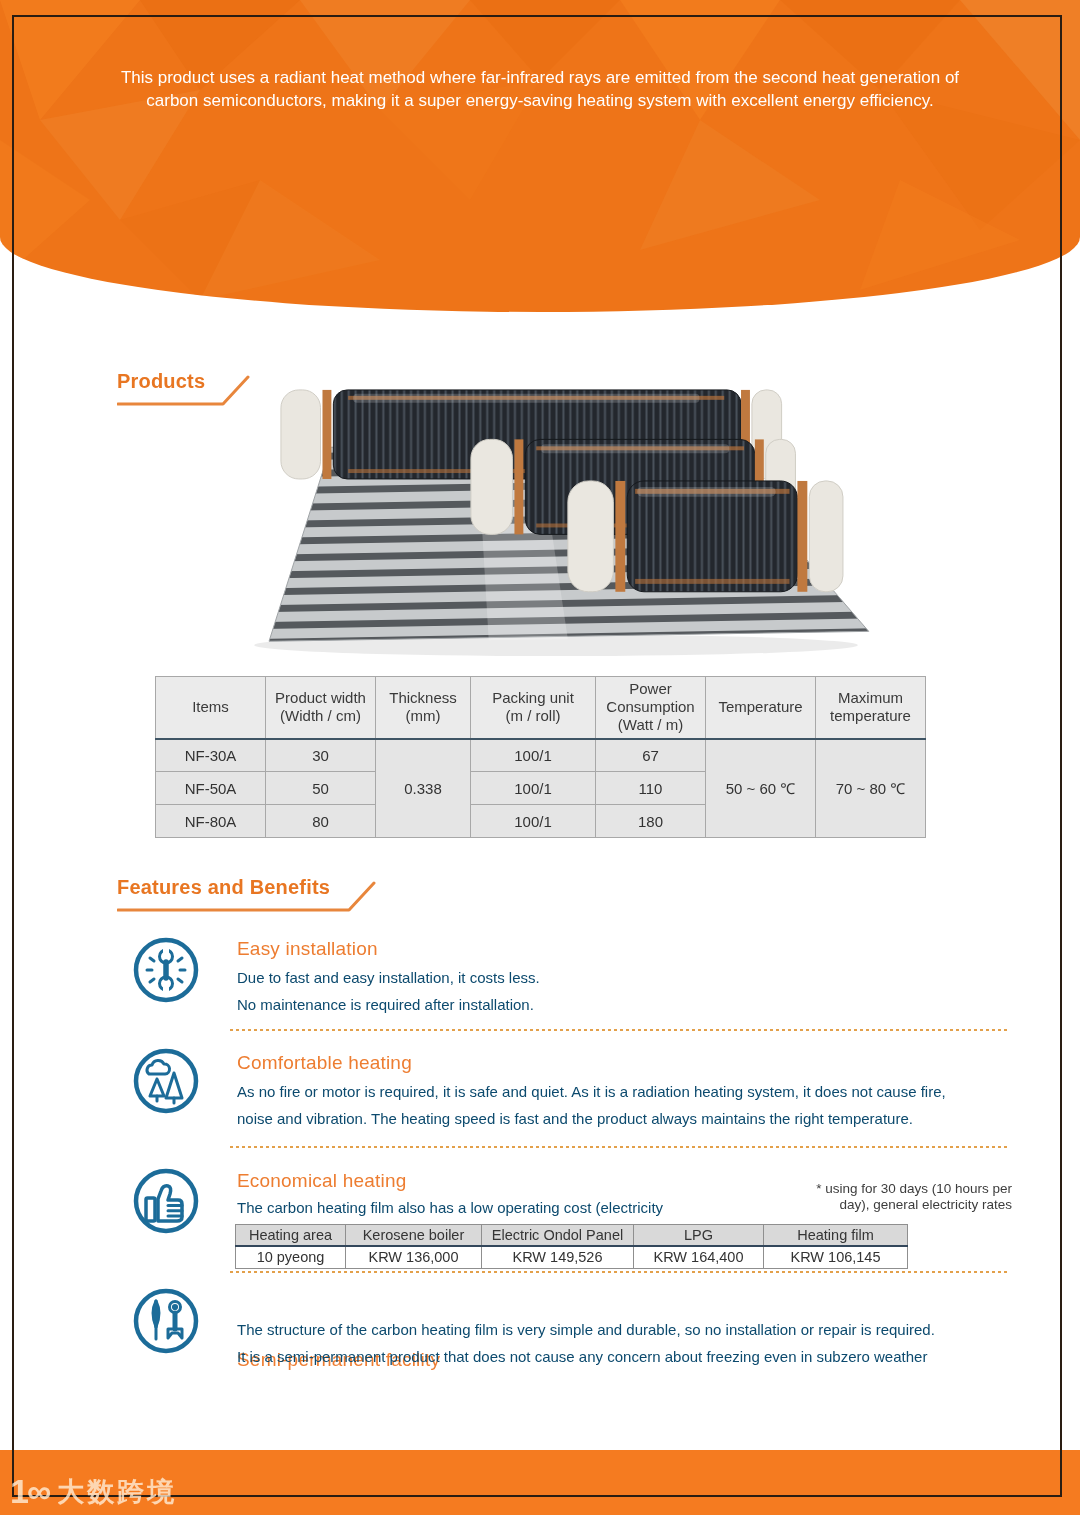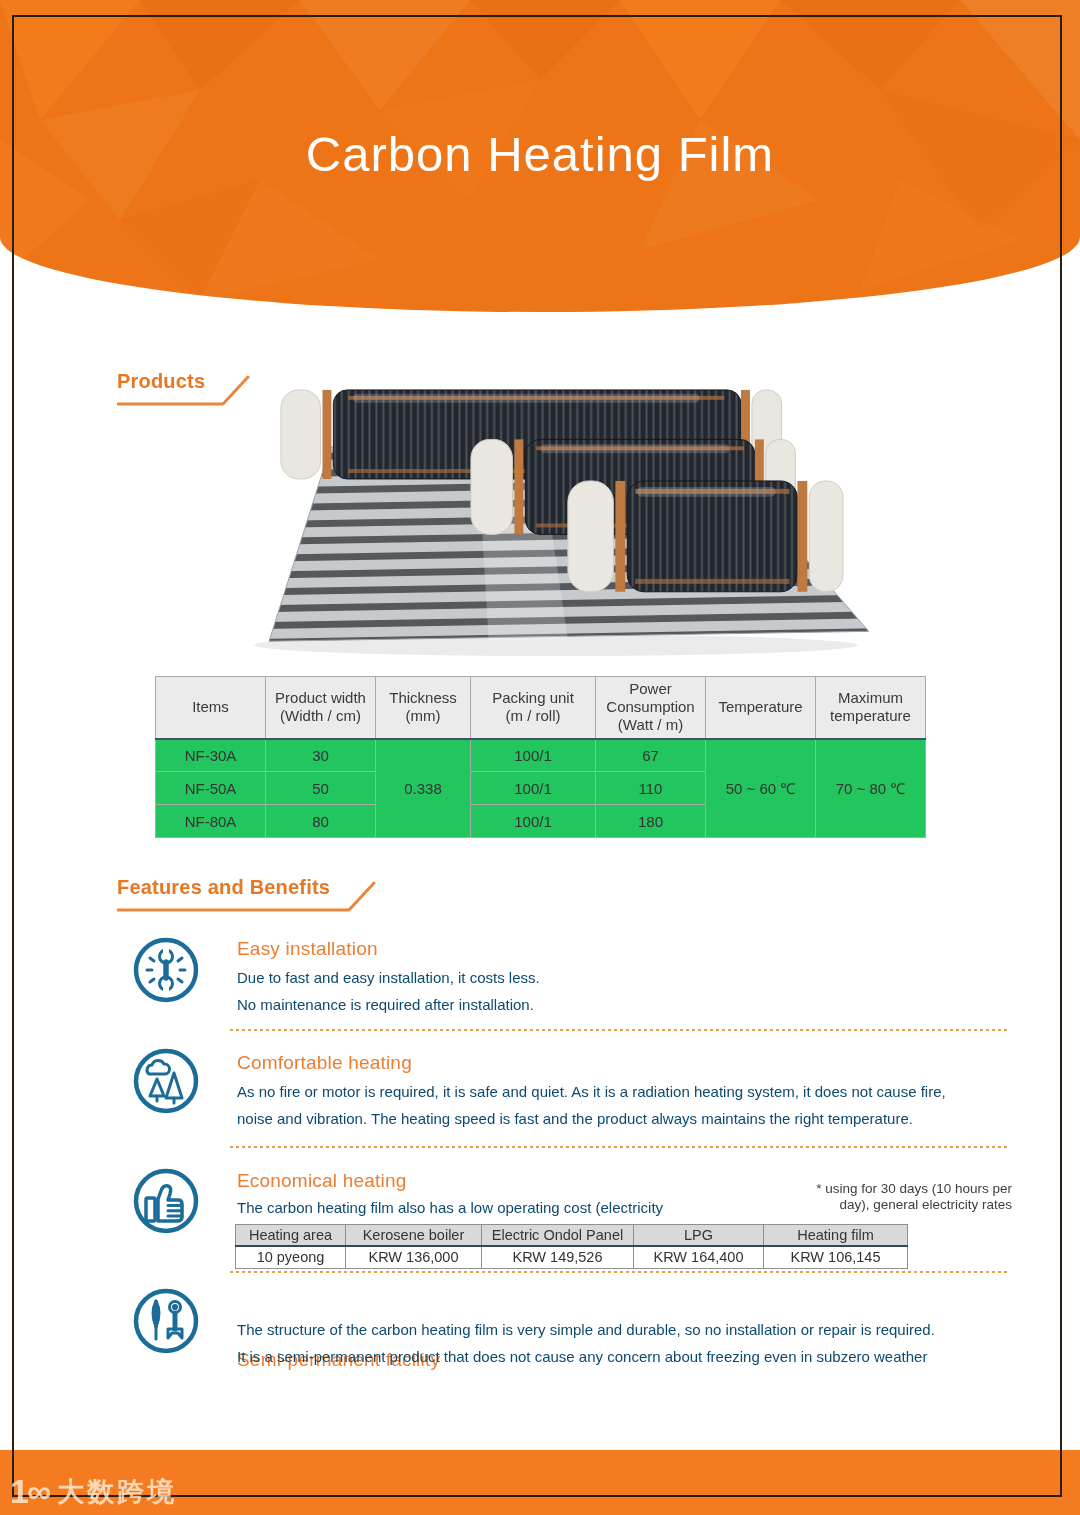--- a/index.html
+++ b/index.html
@@ -62,21 +62,21 @@
     border-collapse:collapse; table-layout:fixed;
     font-size:15px; color:#333;
   }
   .spec-table th, .spec-table td {
     border:1px solid #a8a8a8; text-align:center; vertical-align:middle;
   }
   .spec-table th {
     background:#ebebeb; font-weight:normal; color:#3a3a3a;
     height:62px; line-height:18px; border-bottom:2px solid #3f5565;
   }
-  .spec-table td { height:33px; background:#22c55e; }
+  .spec-table td { height:33px; background:#e5e5e5; }
 
   
   .feature-icon { position:absolute; left:131px; width:70px; height:70px; }
   .feature-icon svg { width:70px; height:70px; }
   .feature-icon .ring { fill:none; stroke:#1C6C99; stroke-width:4.5; }
   .feature-icon .ln { fill:none; stroke:#1C6C99; stroke-width:3; stroke-linecap:round; stroke-linejoin:round; }
   .feature-heading {
     position:absolute; left:237px; font-size:19px; color:#ED7D31; letter-spacing:0.2px;
   }
   .feature-body {
@@ -117,21 +117,22 @@
     <polygon points="780,0 960,0 880,90" fill="#e76c10" opacity="0.4"></polygon>
     <polygon points="960,0 1080,0 1080,140" fill="#f08a33" opacity="0.5"></polygon>
     <polygon points="880,90 1080,140 980,230" fill="#e76c10" opacity="0.3"></polygon>
     <polygon points="0,140 90,200 0,280" fill="#f58220" opacity="0.4"></polygon>
     <polygon points="120,220 260,180 200,300" fill="#e76c10" opacity="0.25"></polygon>
     <polygon points="700,120 820,200 640,250" fill="#f08a33" opacity="0.25"></polygon>
     <polygon points="380,110 540,80 470,200" fill="#f58220" opacity="0.2"></polygon>
     <polygon points="900,180 1020,240 860,290" fill="#f58220" opacity="0.3"></polygon>
     <polygon points="260,180 380,260 200,300" fill="#f08a33" opacity="0.2"></polygon>
   </svg>
-  <div class="hero-title">Carbon Heating Film</div>
+  <div class="hero-intro pre">This product uses a radiant heat method where far-infrared rays are emitted from the second heat generation of
+carbon semiconductors, making it a super energy-saving heating system with excellent energy efficiency.</div>
 </div>
 
 <div class="section-title" style="top:370px;">Products</div>
 <svg class="swoosh" style="top:374px;" width="150" height="34">
   <polyline points="1,30 106,30 131,3"></polyline>
 </svg>
 
 <svg class="product-image" viewBox="0 0 640 285">
   <defs>
     <pattern id="pRoll" width="7" height="12" patternUnits="userSpaceOnUse">

